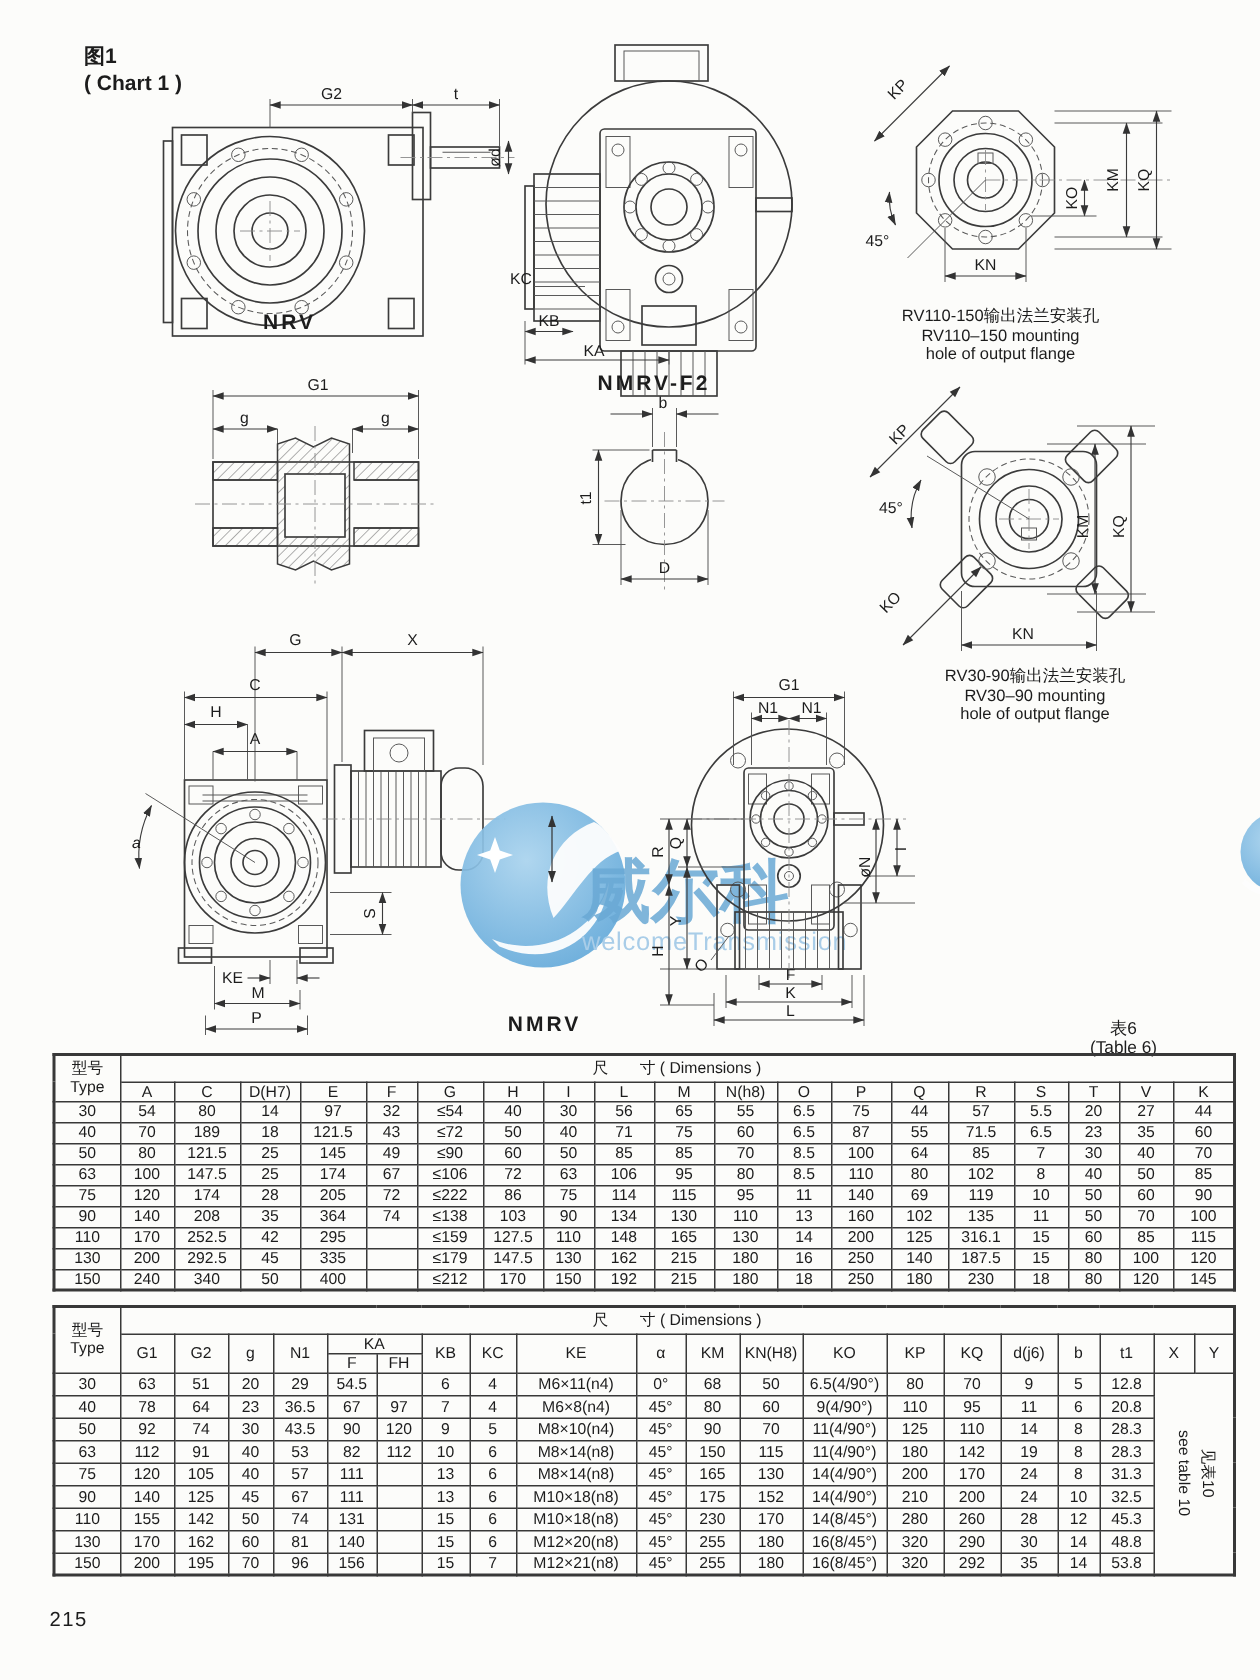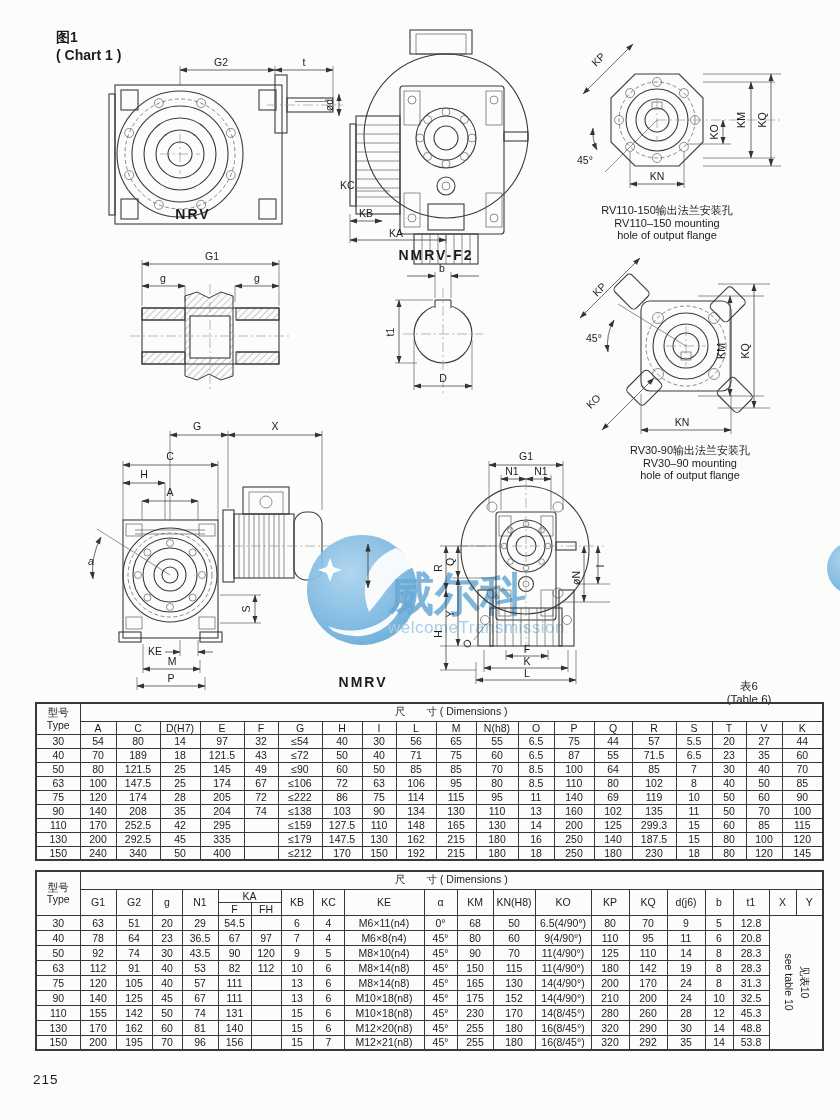--- a/index.html
+++ b/index.html
@@ -710,21 +710,21 @@
         <td>10</td>
         <td>50</td>
         <td>60</td>
         <td>90</td>
       </tr>
       <tr>
         <td>90</td>
         <td>140</td>
         <td>208</td>
         <td>35</td>
-        <td>204</td>
+        <td>364</td>
         <td>74</td>
         <td>≤138</td>
         <td>103</td>
         <td>90</td>
         <td>134</td>
         <td>130</td>
         <td>110</td>
         <td>13</td>
         <td>160</td>
         <td>102</td>
@@ -743,21 +743,21 @@
         <td></td>
         <td>≤159</td>
         <td>127.5</td>
         <td>110</td>
         <td>148</td>
         <td>165</td>
         <td>130</td>
         <td>14</td>
         <td>200</td>
         <td>125</td>
-        <td>299.3</td>
+        <td>316.1</td>
         <td>15</td>
         <td>60</td>
         <td>85</td>
         <td>115</td>
       </tr>
       <tr>
         <td>130</td>
         <td>200</td>
         <td>292.5</td>
         <td>45</td>

